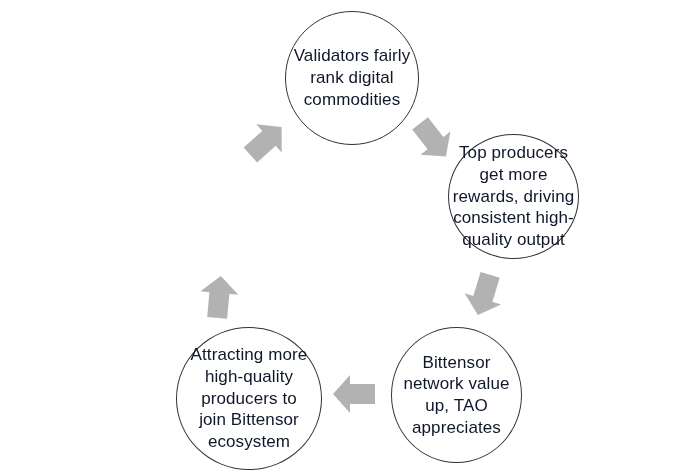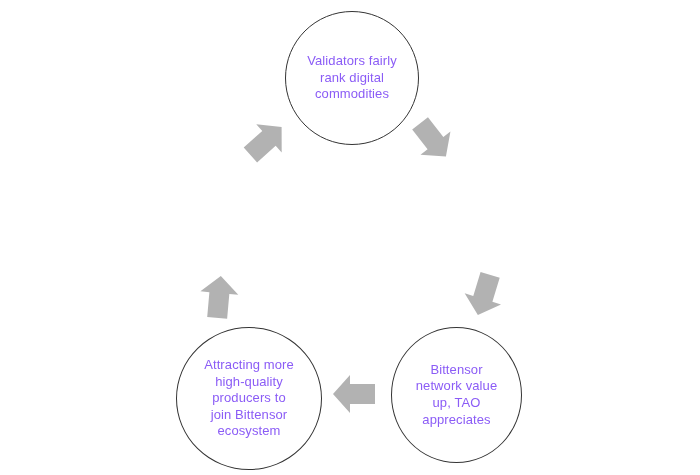--- a/index.html
+++ b/index.html
@@ -22,23 +22,23 @@
     background: #ffffff;
     display: flex;
     align-items: center;
     justify-content: center;
     box-sizing: border-box;
   }
   .node .label {
     display: block;
     text-align: center;
     white-space: pre-line;
-    font-size: 13px;
+    font-size: 17px;
     line-height: 1.28;
-    color: #8b5cf6;
+    color: #0f172a;
     letter-spacing: 0.1px;
   }
   .node-top          { left: 285px; top: 11px;  width: 134px; height: 134px; }
   .node-right        { left: 448px; top: 134px; width: 131px; height: 125px; }
   .node-bottom-right { left: 391px; top: 327px; width: 131px; height: 136px; }
   .node-bottom-left  { left: 176px; top: 327px; width: 146px; height: 143px; }
   .node-left         { left: 115px; top: 137px; width: 139px; height: 126px; }
 
   .arrow {
     position: absolute;
@@ -55,20 +55,27 @@
 <body>
 
 <div class="canvas">
 
   <div class="node node-top">
     <span class="label">Validators fairly
 rank digital
 commodities</span>
   </div>
 
+  <div class="node node-right">
+    <span class="label">Top producers
+get more
+rewards, driving
+consistent high-
+quality output</span>
+  </div>
 
   <div class="node node-bottom-right">
     <span class="label">Bittensor
 network value
 up, TAO
 appreciates</span>
   </div>
 
   <div class="node node-bottom-left">
     <span class="label">Attracting more

